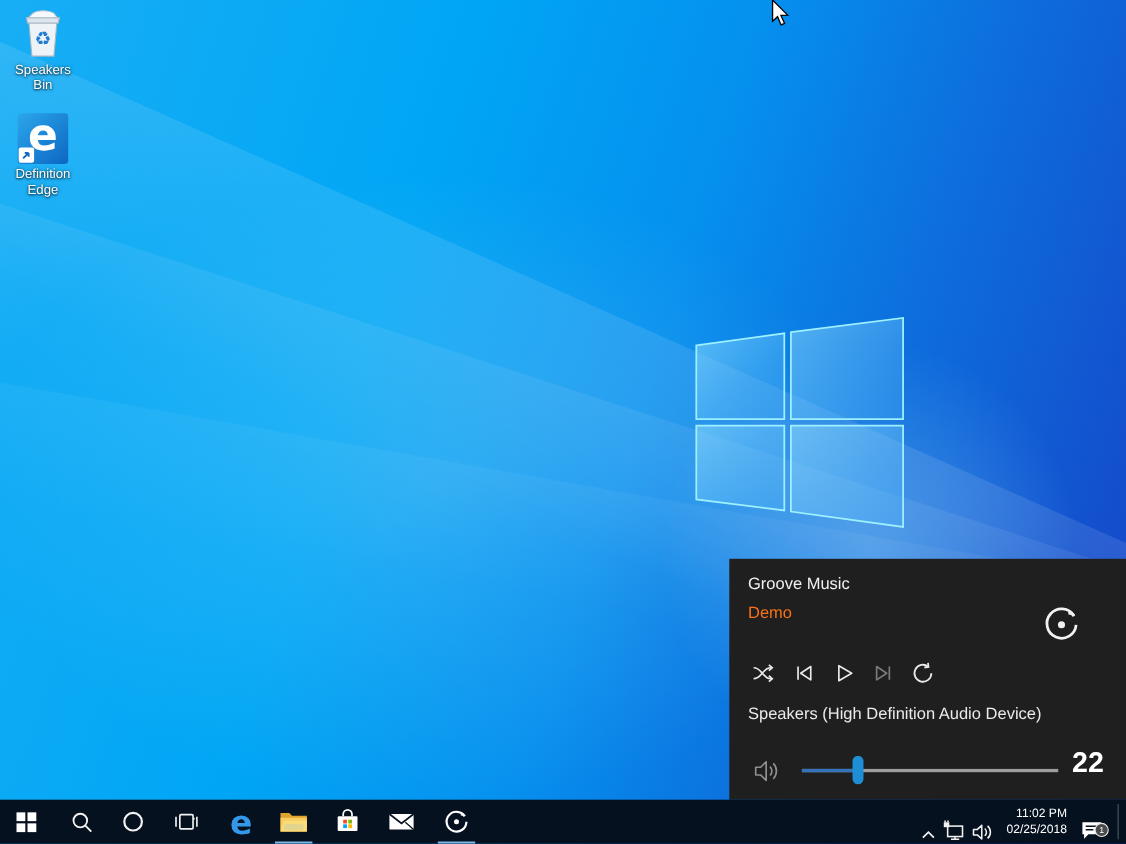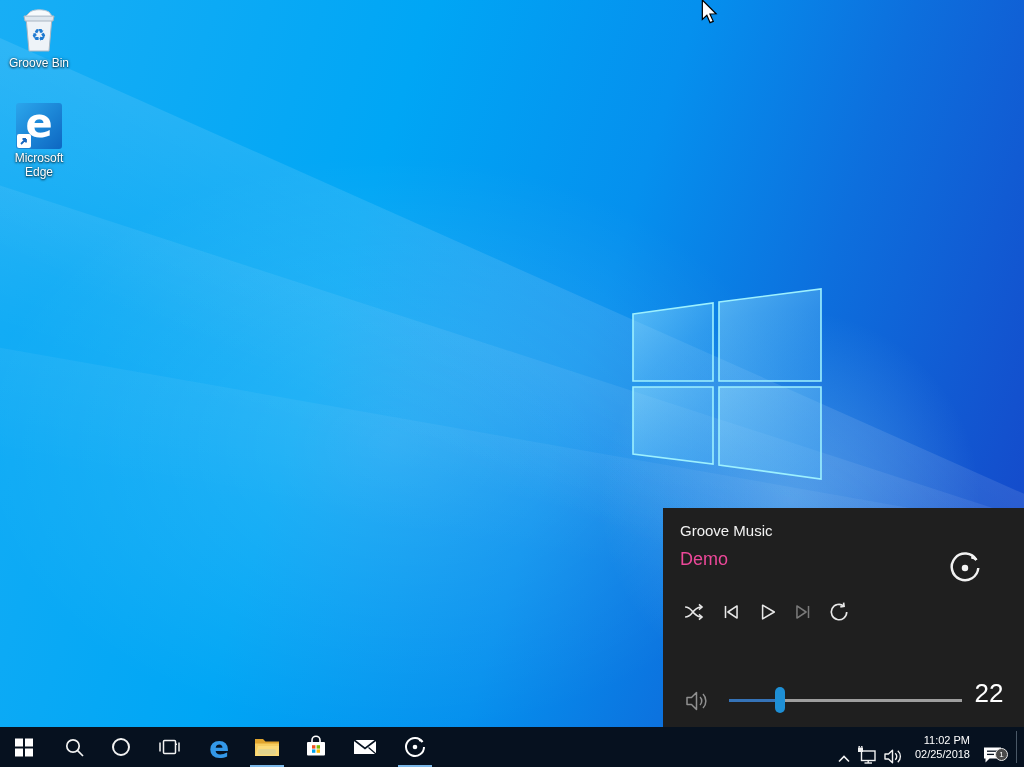--- a/index.html
+++ b/index.html
@@ -51,38 +51,38 @@
 
   
   .cursor { position:absolute; left:700px; top:0px; z-index:60; }
 
   
   .flyout {
     position:absolute; left:663px; top:508px; width:361px; height:219px;
     background:#1f1f1f; color:#fff; z-index:40;
   }
   .fly-app   { position:absolute; left:17px; top:14px;  font-size:15px; color:#f2f2f2;text-align:right; }
-  .fly-track { position:absolute; left:17px; top:41px;  font-size:18px; color:#ec4899; }
+  .fly-track { position:absolute; left:17px; top:41px;  font-size:15px; color:#f97316; }
   .fly-logo  { position:absolute; left:283px; top:41px; width:38px; height:38px; }
   .controls  { position:absolute; left:0; top:90px; height:30px; width:100%; }
   .control-btn { position:absolute; width:28px; height:28px; top:0;
                  display:flex; align-items:center; justify-content:center; cursor:default; }
   .cb-shuffle  { left:18px; }  .cb-prev { left:54px; }  .cb-play { left:90px; }
   .cb-next     { left:126px; } .cb-repeat { left:162px; }
   .control-btn.disabled svg path, .control-btn.disabled svg polygon,
   .control-btn.disabled svg polyline, .control-btn.disabled svg line { stroke:#7a7a7a !important; }
   .fly-device { position:absolute; left:17px; top:133px; font-size:15px; color:#eaeaea; }
   .vol-row { position:absolute; left:0; top:166px; width:100%; height:53px; }
   .vol-icon { position:absolute; left:21px; top:13px; width:28px; height:28px; }
   .vol-slider { position:absolute; left:66px; top:13px; width:233px; height:26px; cursor:default; }
   .vol-track { position:absolute; left:0; top:12px; width:100%; height:3px; background:#9e9e9e; }
   .vol-fill  { position:absolute; left:0; top:12px; height:3px; background:#3573b8; }
   .vol-thumb { position:absolute; top:0; width:10px; height:26px; border-radius:5px; background:#1e8fd5; }
   .vol-value { position:absolute; left:300px; top:4px; width:52px; text-align:center;
-               font-size:26px; font-weight:400; color:#fff; }
+               font-size:26px; font-weight:700; color:#fff; }
 
   
   .taskbar {
     position:absolute; left:0; top:727px; width:1024px; height:40px;
     background:#06111f; z-index:50;
   }
   .tb-btn { position:absolute; top:0; width:44px; height:40px;
             display:flex; align-items:center; justify-content:center; cursor:default; }
   .tb-start{left:2px;} .tb-search{left:52px;} .tb-cortana{left:99px;} .tb-taskview{left:147px;}
   .tb-edge{left:197px;} .tb-explorer{left:245px;} .tb-store{left:294px;} .tb-mail{left:343px;}
@@ -126,33 +126,33 @@
     </g>
   </svg>
 
   <div class="desk-icon icon-recycle">
     <svg class="di-img" width="46" height="46" viewBox="0 0 46 46">
       <path d="M10,9 L36,9 L33,43 L13,43 Z" fill="#eef3f8" stroke="#aab6c2" stroke-width="1"></path>
       <path d="M8,8 L38,8 L37,13 L9,13 Z" fill="#dde6ee" stroke="#aab6c2" stroke-width="1"></path>
       <path d="M14,4 C18,1 28,1 33,4 L36,8 L10,8 Z" fill="#f7fafc" stroke="#b8c4d0" stroke-width="1"></path>
       <text x="23" y="33" text-anchor="middle" font-size="17" fill="#1f7ad0">♻</text>
     </svg>
-    <div class="di-label">Groove Bin</div>
+    <div class="di-label">Speakers Bin</div>
   </div>
 
   <div class="desk-icon icon-edge">
     <div class="edge-tile">
       <div class="e-glyph">e</div>
       <div class="shortcut-badge">
         <svg width="14" height="14" viewBox="0 0 14 14">
           <path d="M4,10 L9,5 M9,5 L5.5,5 M9,5 L9,8.5" stroke="#1566c0" stroke-width="1.8" fill="none"></path>
         </svg>
       </div>
     </div>
-    <div class="di-label">Microsoft Edge</div>
+    <div class="di-label">Definition Edge</div>
   </div>
 </div>
 
 <svg class="cursor" width="18" height="24" viewBox="0 0 12 18">
   <path d="M1,0 L1,14.5 L4.4,11.4 L6.8,17 L9.2,16 L6.7,10.5 L11.3,10.3 Z" fill="#fff" stroke="#000" stroke-width="0.9"></path>
 </svg>
 
 <div class="flyout">
   <div class="fly-app">Groove Music</div>
   <div class="fly-track">Demo</div>
@@ -190,20 +190,21 @@
       </svg>
     </div>
     <div class="control-btn cb-repeat">
       <svg width="22" height="22" viewBox="0 0 20 20" fill="none" stroke="#e8e8e8" stroke-width="1.5">
         <path d="M17,10 a7,7 0 1 1 -2.6,-5.4"></path>
         <polyline points="14.2,1.4 14.6,4.8 11.2,5.3"></polyline>
       </svg>
     </div>
   </div>
 
+  <div class="fly-device">Speakers (High Definition Audio Device)</div>
 
   <div class="vol-row">
     <svg class="vol-icon" viewBox="0 0 28 28" fill="none" stroke="#909090" stroke-width="1.5">
       <polygon points="3,10.5 7.5,10.5 12.5,5.5 12.5,22.5 7.5,17.5 3,17.5" stroke-linejoin="round"></polygon>
       <path d="M16,10 a5.5,5.5 0 0 1 0,8"></path>
       <path d="M19,7 a10,10 0 0 1 0,14"></path>
     </svg>
     <div class="vol-slider">
       <div class="vol-track"></div>
       <div class="vol-fill" style="width: 22%;"></div>

